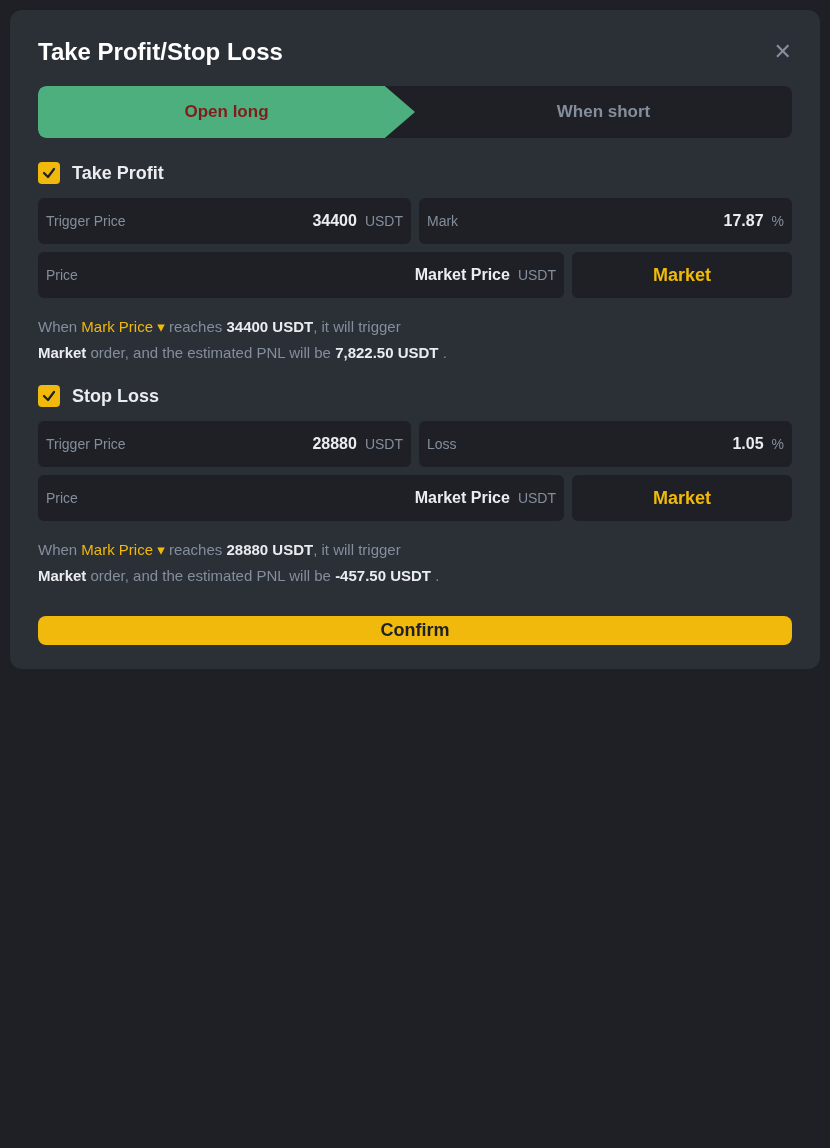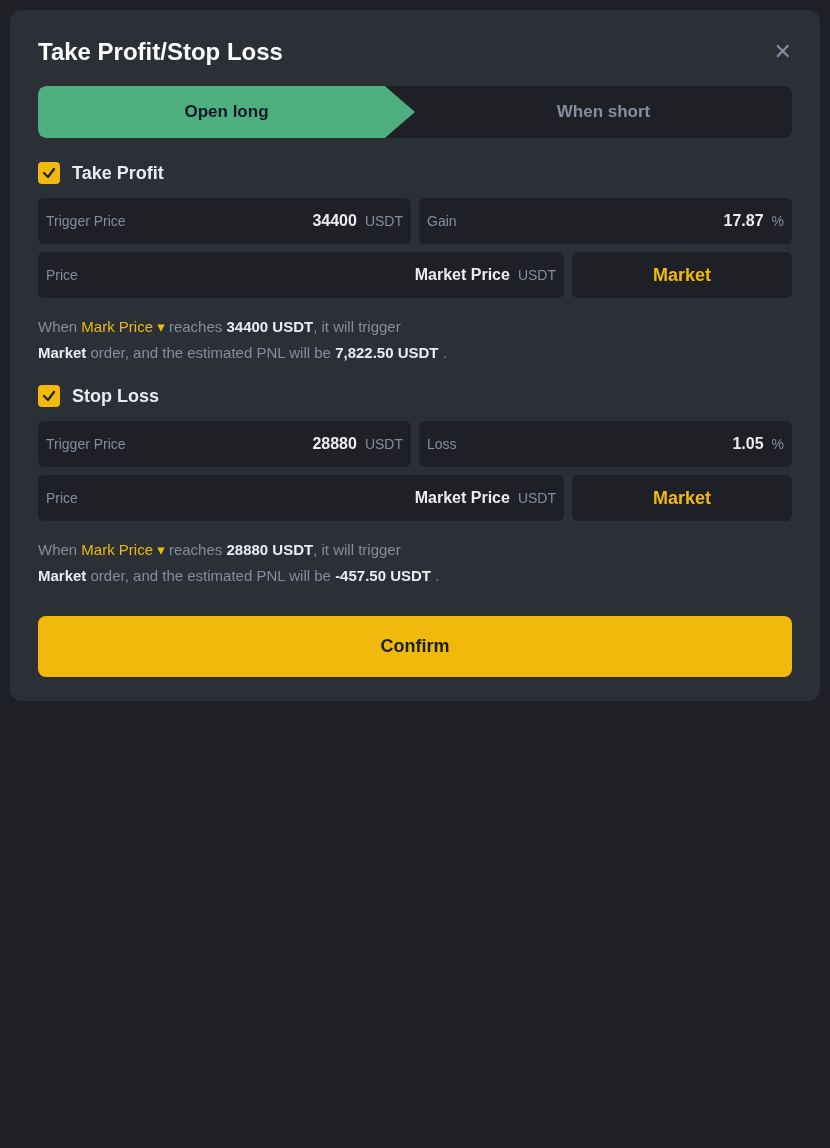--- a/index.html
+++ b/index.html
@@ -52,21 +52,21 @@
       align-items: center;
       justify-content: center;
       font-size: 17px;
       font-weight: 600;
       cursor: pointer;
       border: none;
       background: transparent;
     }
     .tab.active {
       background: #4caf7d;
-      color: #0f172a;
+      color: #7f1d1d;
       clip-path: polygon(0 0, 92% 0, 100% 50%, 92% 100%, 0 100%);
       border-radius: 8px 0 0 8px;
     }
     .tab.inactive {
       color: #848e9c;
     }
     .section {
       margin-bottom: 20px;
     }
     .section-header {
@@ -172,21 +172,21 @@
       font-weight: 700;
     }
     .confirm-btn {
       width: 100%;
       background: #f0b90b;
       color: #1e2026;
       font-size: 18px;
       font-weight: 700;
       border: none;
       border-radius: 8px;
-      padding: 20px;
+      padding: 4px;
       cursor: pointer;
       margin-top: 8px;
     }
     .input-bold {
       font-weight: 700;
       color: #eaecef;
       margin-left: 46px;
     }
   </style>
 </head>
@@ -218,21 +218,21 @@
 
     <div class="input-row">
       <div class="input-box">
         <span class="input-label">Trigger Price</span>
         <div class="input-value-row">
           <span class="input-value">34400</span>
           <span class="input-unit">USDT</span>
         </div>
       </div>
       <div class="input-box">
-        <span class="input-label">Gain</span>
+        <span class="input-label">Mark</span>
         <div class="input-value-row">
           <span class="gain-value">17.87</span>
           <span class="input-unit">%</span>
         </div>
       </div>
     </div>
 
     <div class="input-row">
       <div class="input-box">
         <span class="input-label">Price</span>

